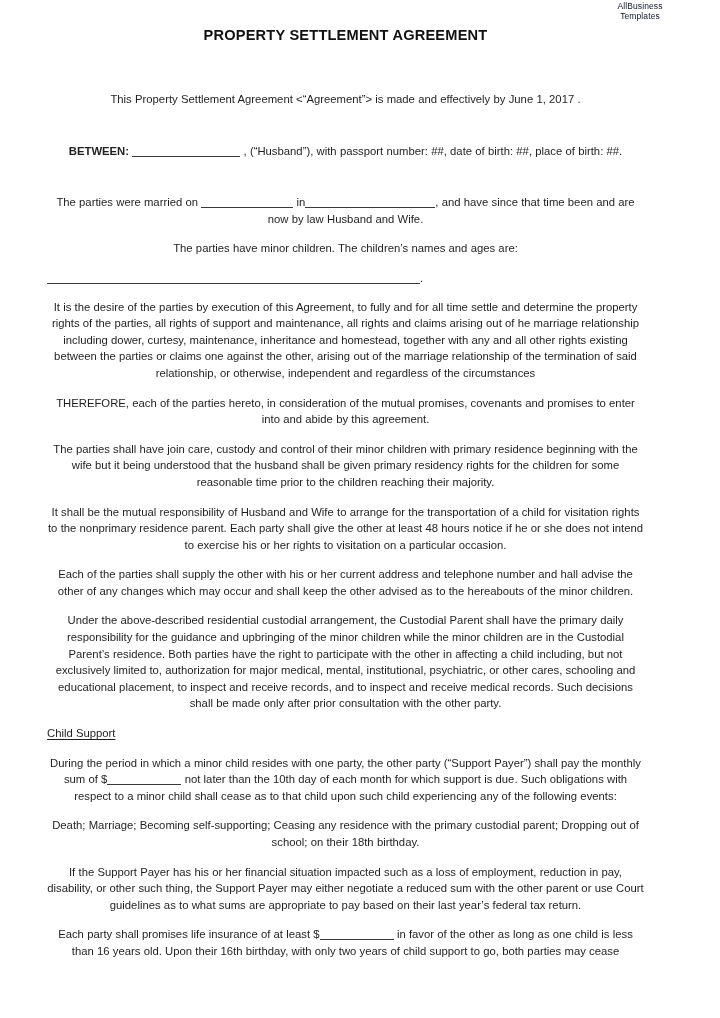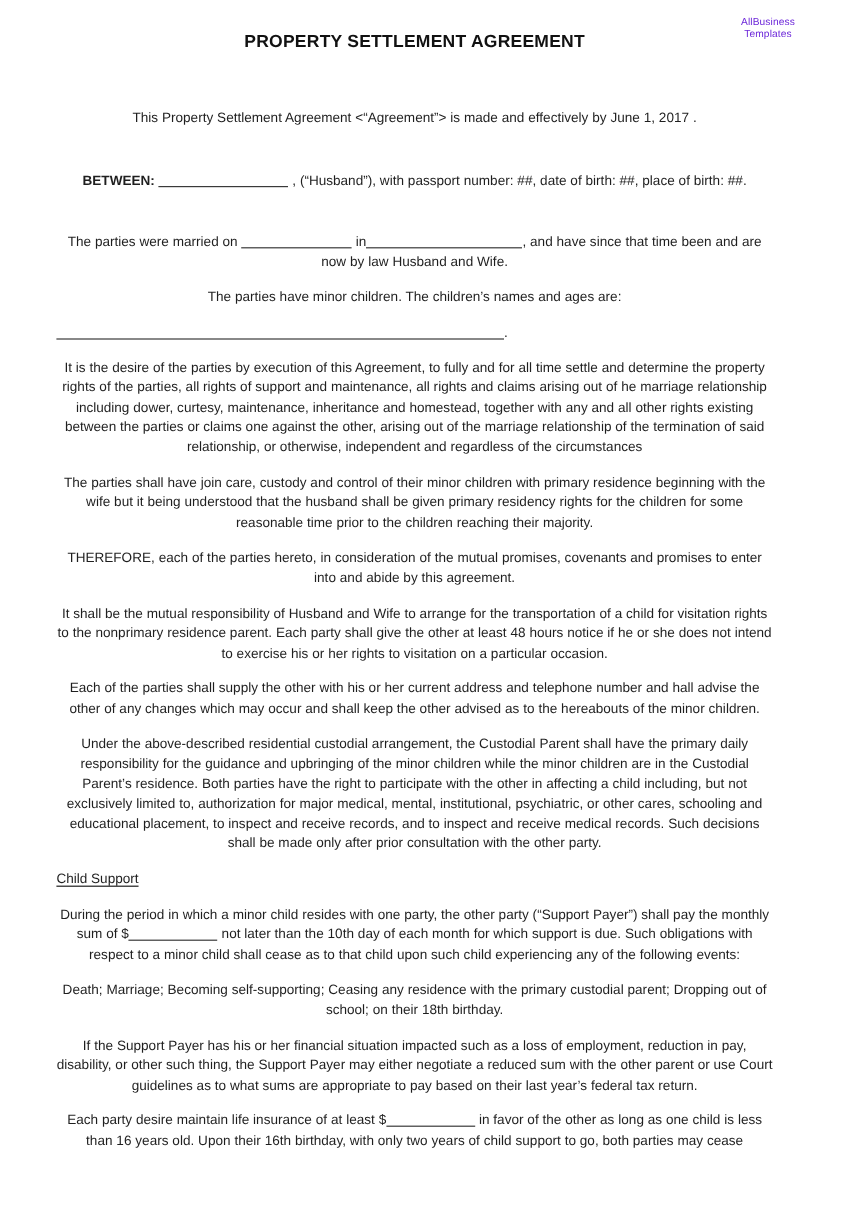--- a/index.html
+++ b/index.html
@@ -20,25 +20,25 @@
     position: relative;
     width: 720px;
     height: 1018px;
     background: #ffffff;
     box-sizing: border-box;
   }
 
   
   .brand {
     position: absolute;
-    top: 14px;
+    top: 2px;
     right: 34px;
     width: 92px;
     text-align: center;
-    color: #6d28d9;
+    color: #0f172a;
     line-height: 1.15;
     -webkit-font-smoothing: antialiased;
   }
   .brand-line1 {
     display: block;
     font-size: 8.5px;
     letter-spacing: 0.1px;
     filter: blur(0.25px);
   }
   .brand-line2 {
@@ -147,40 +147,40 @@
     </p>
 
     <p class="para">The parties have minor children. The children’s names and ages are:</p>
 
     <p class="children-line">
       <span class="blank blank-full"></span><span>.</span>
     </p>
 
     <p class="para">It is the desire of the parties by execution of this Agreement, to fully and for all time settle and determine the property rights of the parties, all rights of support and maintenance, all rights and claims arising out of he marriage relationship including dower, curtesy, maintenance, inheritance and homestead, together with any and all other rights existing between the parties or claims one against the other, arising out of the marriage relationship of the termination of said relationship, or otherwise, independent and regardless of the circumstances</p>
 
+    <p class="para">THEREFORE, each of the parties hereto, in consideration of the mutual promises, covenants and promises to enter into and abide by this agreement.</p>
+
     <p class="para">The parties shall have join care, custody and control of their minor children with primary residence beginning with the wife but it being understood that the husband shall be given primary residency rights for the children for some reasonable time prior to the children reaching their majority.</p>
-
-    <p class="para">THEREFORE, each of the parties hereto, in consideration of the mutual promises, covenants and promises to enter into and abide by this agreement.</p>
 
     <p class="para">It shall be the mutual responsibility of Husband and Wife to arrange for the transportation of a child for visitation rights to the nonprimary residence parent.  Each party shall give the other at least 48 hours notice if he or she does not intend to exercise his or her rights to visitation on a particular occasion.</p>
 
     <p class="para">Each of the parties shall supply the other with his or her current address and telephone number and hall advise the other of any changes which may occur and shall keep the other advised as to the hereabouts of the minor children.</p>
 
     <p class="para">Under the above-described residential custodial arrangement, the Custodial Parent shall have the primary daily responsibility for the guidance and upbringing of the minor children while the minor children are in the Custodial Parent’s residence.  Both parties have the right to participate with the other in affecting a child including, but not exclusively limited to, authorization for major medical, mental, institutional, psychiatric, or other cares, schooling and educational placement, to inspect and receive records, and to inspect and receive medical records.  Such decisions shall be made only after prior consultation with the other party.</p>
 
     <p class="section-head">Child Support</p>
 
     <p class="para">
       <span>During the period in which a minor child resides with one party, the other party (“Support Payer”) shall pay the monthly sum of $</span><span class="blank blank-money"></span>
       <span>not later than the 10th day of each month for which support is due.  Such obligations with respect to a minor child shall cease as to that child upon such child experiencing any of the following events:</span>
     </p>
 
     <p class="para">Death; Marriage; Becoming self-supporting; Ceasing any residence with the primary custodial parent; Dropping out of school; on their 18th birthday.</p>
 
     <p class="para">If the Support Payer has his or her financial situation impacted such as a loss of employment, reduction in pay, disability, or other such thing, the Support Payer may either negotiate a reduced sum with the other parent or use Court guidelines as to what sums are appropriate to pay based on their last year’s federal tax return.</p>
 
     <p class="para">
-      <span>Each party desire maintain life insurance of at least $</span><span class="blank blank-money"></span>
+      <span>Each party shall promises life insurance of at least $</span><span class="blank blank-money"></span>
       <span>in favor of the other as long as one child is less than 16 years old.  Upon their 16th birthday, with only two years of child support to go, both parties may cease</span>
     </p>
 
   </div>
 </div>
 
 </body></html>

